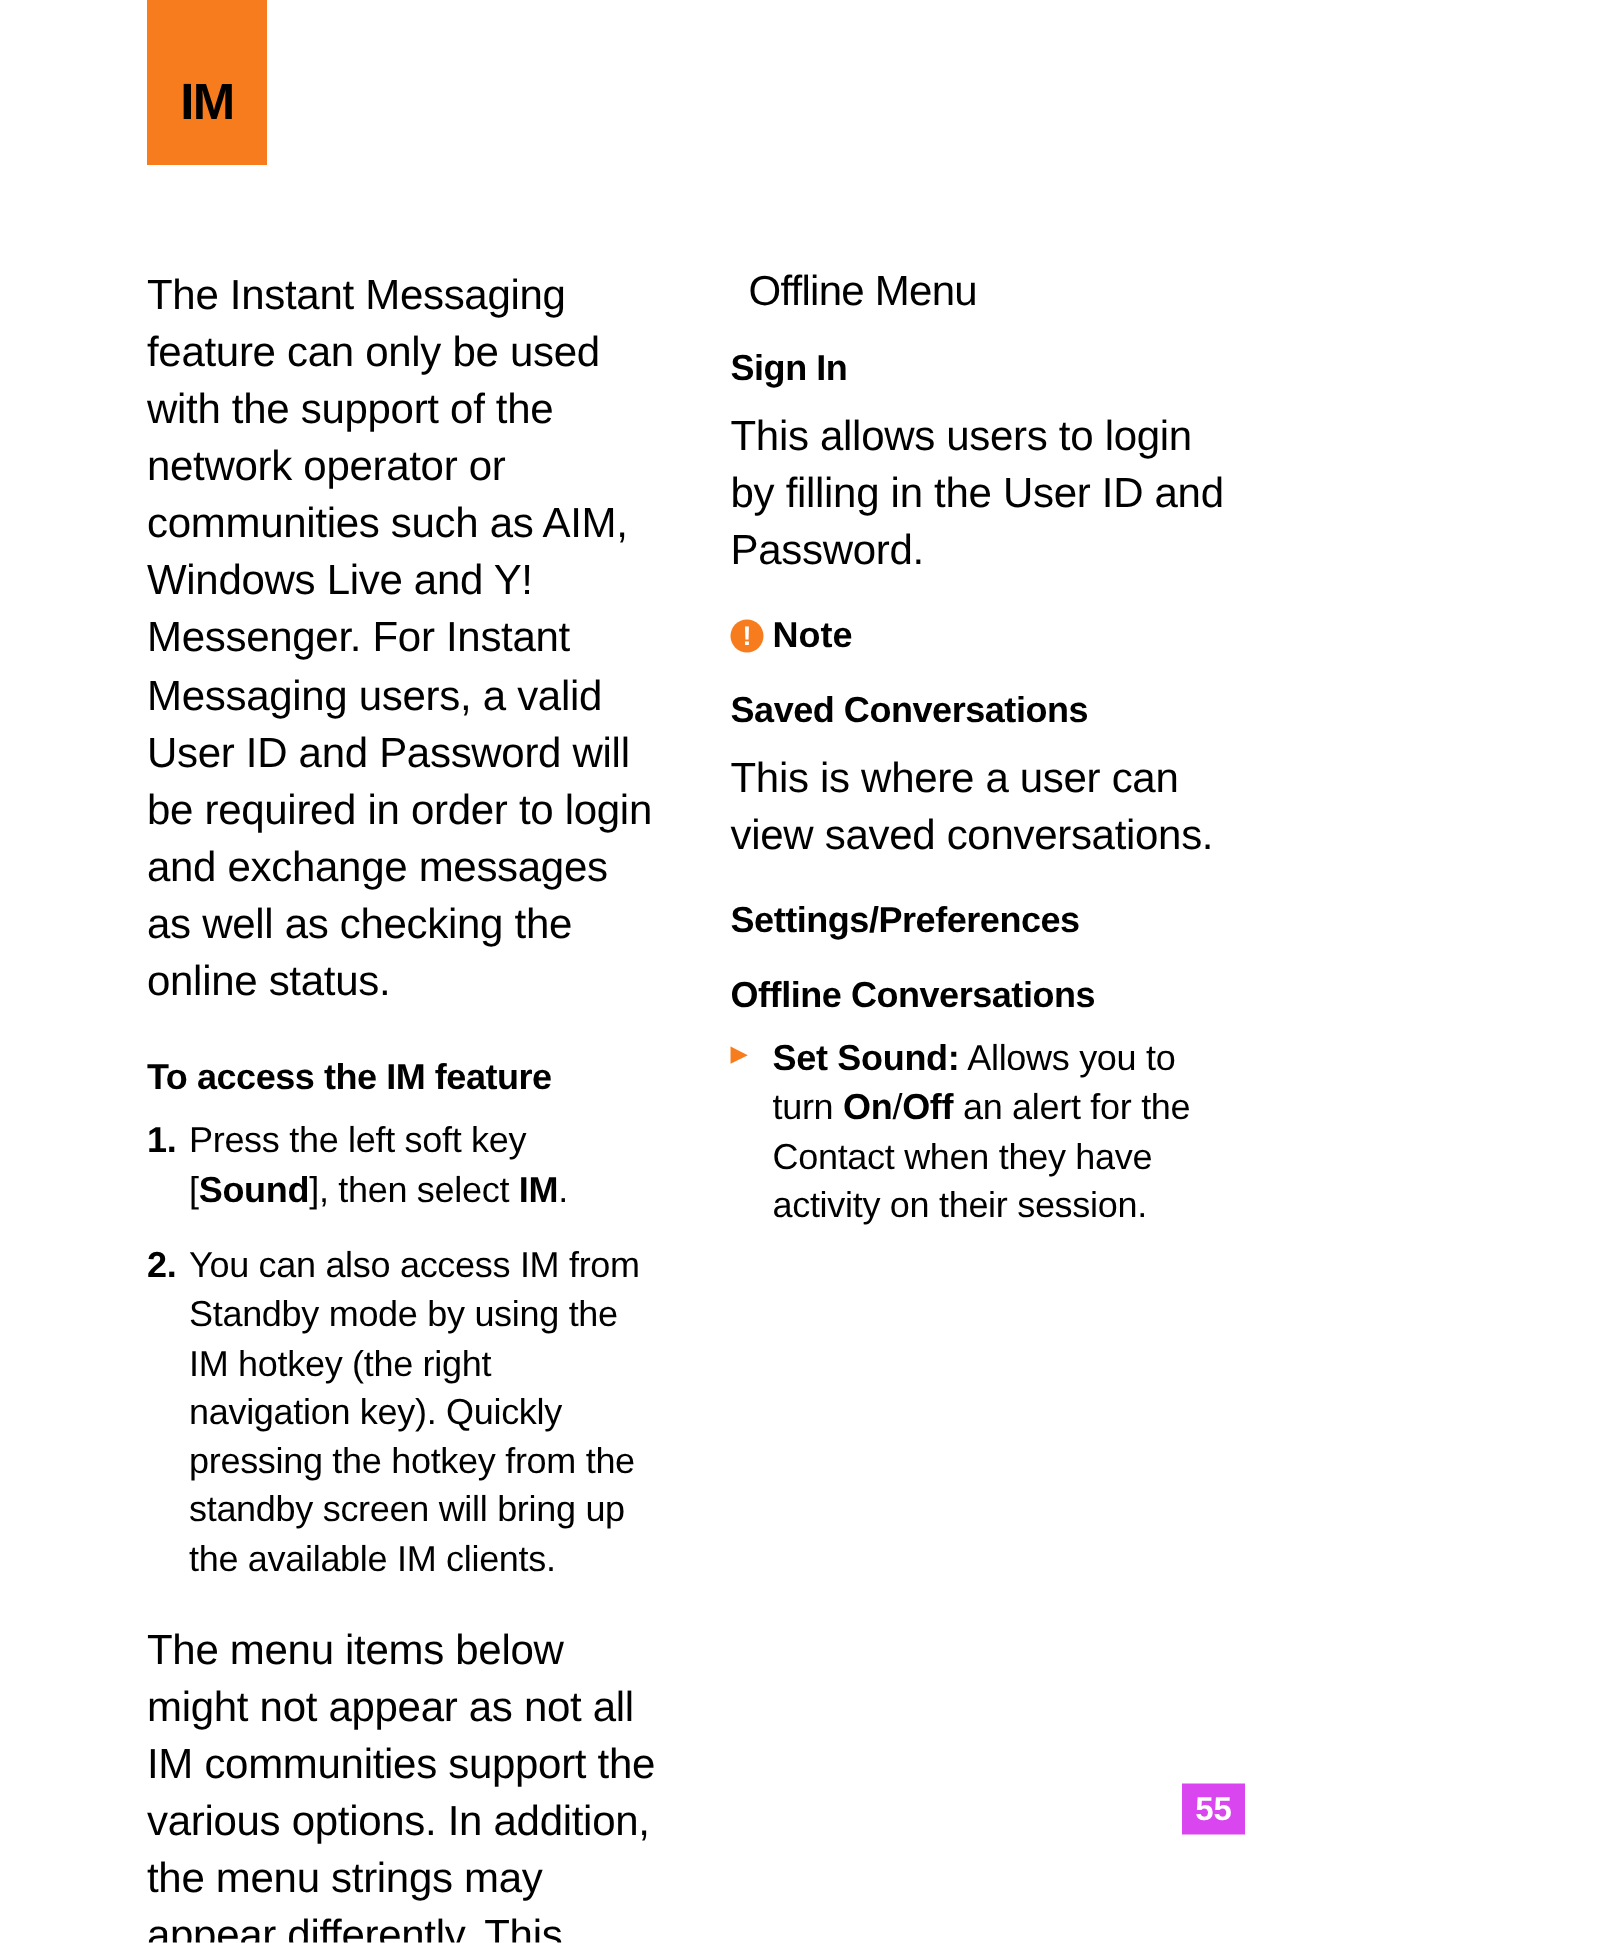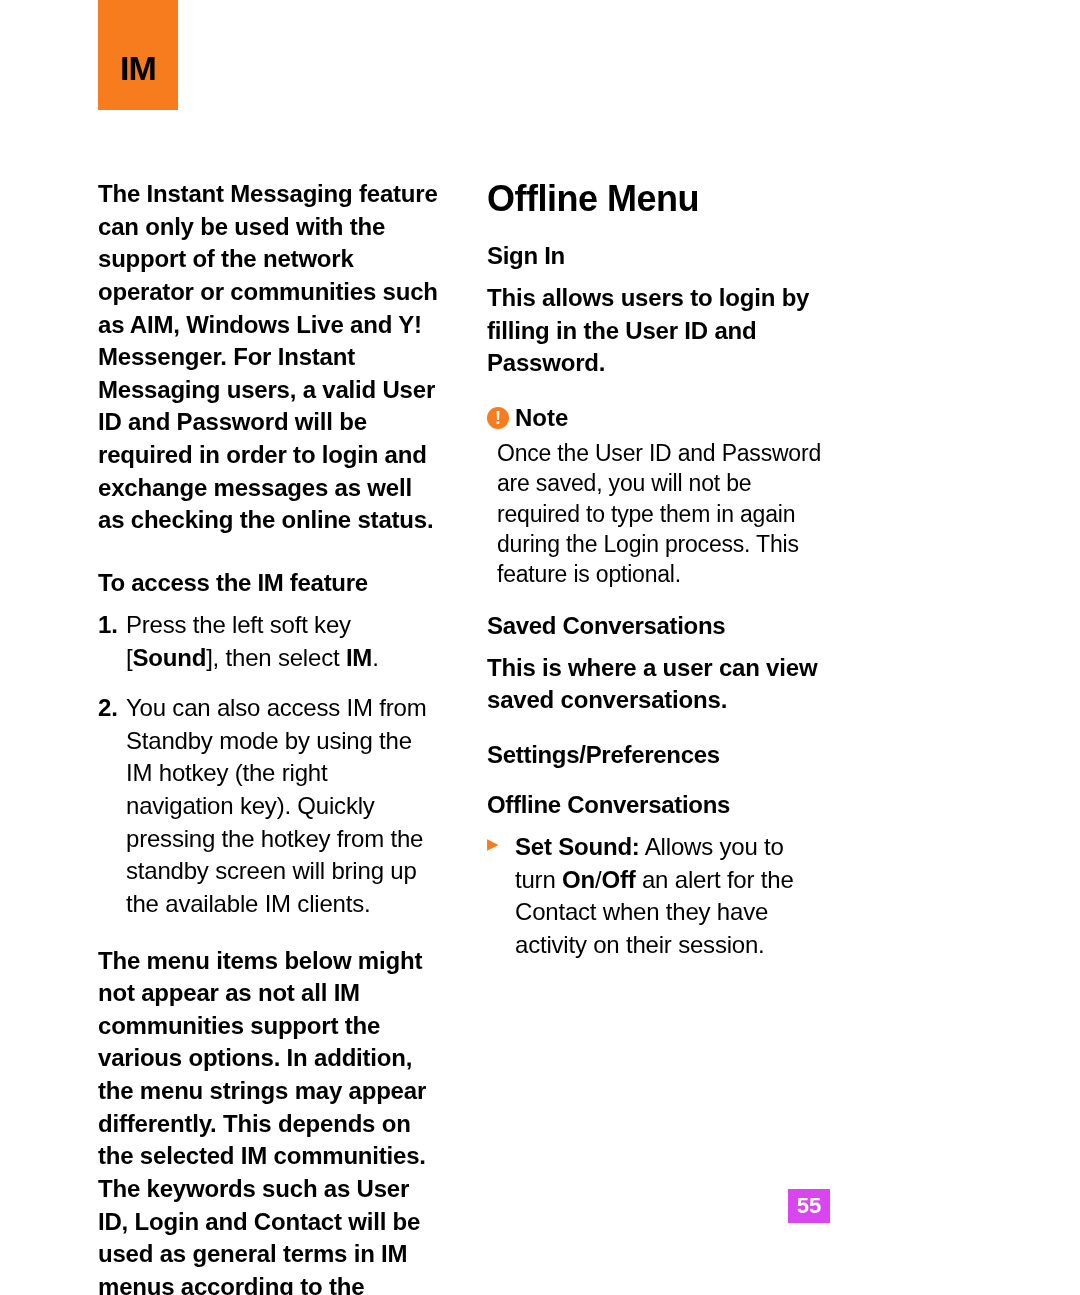--- a/index.html
+++ b/index.html
@@ -43,37 +43,37 @@
     right: 98px;
     top: 178px;
     display: flex;
     gap: 46px;
   }
   .col {
     flex: 1 1 0;
     min-width: 0;
   }
   .body-text {
-    font-size: 24px;
+    font-size: 28px;
     line-height: 1.36;
-    font-weight: 700;
+    font-weight: 400;
     margin: 0 0 24px 0;
     letter-spacing: -0.2px;
   }
   .sub-hdr {
     font-size: 24px;
     font-weight: 700;
     margin: 32px 0 12px 0;
     letter-spacing: -0.3px;
   }
   .sub-hdr.tight-top { margin-top: 22px; }
   .h2 {
-    font-size: 36px;
-    font-weight: 700;
-    margin: 0 0 22px 0;
+    font-size: 28px;
+    font-weight: 400;
+    margin: 0 0 22px 12px;
     letter-spacing: -0.5px;
   }
   ol.steps {
     list-style: none;
     padding: 0;
     margin: 0 0 24px 0;
     counter-reset: step;
   }
   ol.steps > li {
     counter-increment: step;
@@ -187,21 +187,20 @@
     <div class="col">
       <div class="h2">Offline Menu</div>
 
       <div class="sub-hdr" style="margin-top:0">Sign In</div>
       <p class="body-text">This allows users to login by filling in the User ID and Password.</p>
 
       <div class="note-hdr">
         <span class="note-icon">!</span>
         <span>Note</span>
       </div>
-      <p class="note-body">Once the User ID and Password are saved, you will not be required to type them in again during the Login process. This feature is optional.</p>
 
       <div class="sub-hdr tight-top">Saved Conversations</div>
       <p class="body-text">This is where a user can view saved conversations.</p>
 
       <div class="sub-hdr tight-top">Settings/Preferences</div>
 
       <div class="sub-hdr tight-top">Offline Conversations</div>
 
       <ul class="arrow-list">
         <li>

